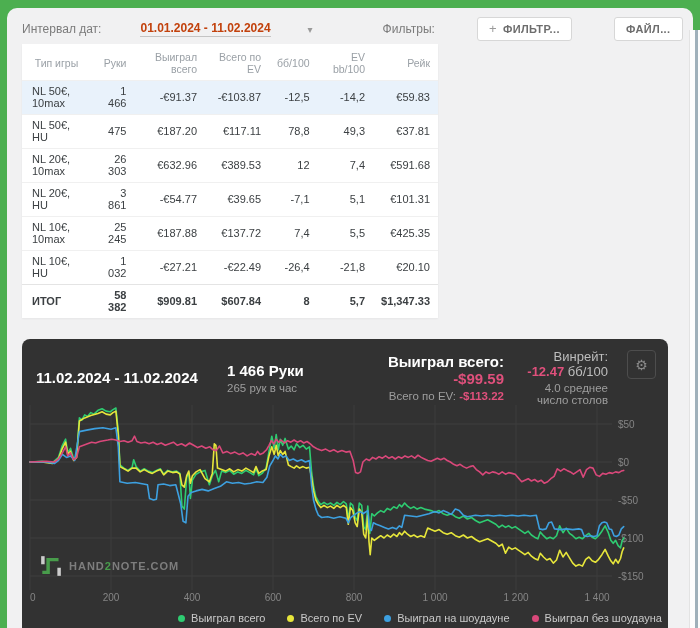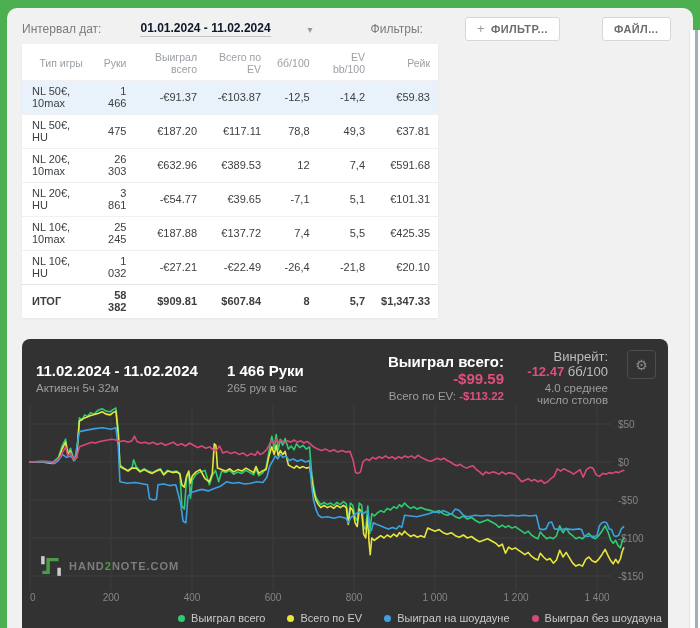--- a/index.html
+++ b/index.html
@@ -12,37 +12,37 @@
   .page-card{
     position:absolute;left:7px;top:8px;width:686px;height:620px;
     background:#f1f1f2;border-radius:10px 10px 0 0;
   }
   
   .scrollbar{position:absolute;right:0;top:30px;width:10px;height:598px;background:#fdfdfd;border-left:1px solid #e3e3e3;}
   .scroll-thumb{position:absolute;right:2px;top:0;width:3px;height:100%;background:#9fb0ba;}
 
   
   .toolbar{position:absolute;left:15px;top:7px;height:28px;display:flex;align-items:center;font-size:12px;color:#7b7b7b;white-space:nowrap;gap:32px;}
-  .date-value{color:#0f172a;font-weight:700;border-bottom:1px solid #c4c4c4;margin-left:7px;padding-bottom:1px;cursor:pointer;}
+  .date-value{color:#c2410c;font-weight:700;border-bottom:1px solid #c4c4c4;margin-left:7px;padding-bottom:1px;cursor:pointer;}
   .caret{color:#9a9a9a;font-size:10px;margin-left:5px;cursor:pointer;}
-  .filters-label{margin-left:26px;}
+  .filters-label{margin-left:38px;}
   .btn{
     display:inline-flex;align-items:center;gap:6px;margin-left:10px;
     background:#fff;border:1px solid #d7d7d7;border-radius:3px;
     padding:5px 11px;color:#6d6d6d;font-size:11px;font-weight:700;letter-spacing:.4px;cursor:pointer;
   }
   .btn .plus{color:#9a9a9a;font-weight:400;font-size:13px;line-height:10px;}
   .logo{display:inline-flex;align-items:center;gap:6px;margin-left:12px;}
   .logo-text{font-size:10px;font-weight:700;letter-spacing:.6px;color:#8f969c;}
   .logo-text .two{color:#4caf50;}
 
   
   table.stats{position:absolute;left:15px;top:36px;width:416px;border-collapse:collapse;background:#fff;box-shadow:0 1px 2px rgba(0,0,0,.05);}
   table.stats th{font-weight:400;color:#9aa0a6;font-size:10.5px;text-align:right;padding:7px 8px 5px;}
-  table.stats th:first-child{text-align:right;}
+  table.stats th:first-child{text-align:center;}
   table.stats td{font-size:11px;color:#3c4043;text-align:right;padding:4px 8px 5px;border-top:1px solid #f0f0f0;}
   table.stats td:first-child{text-align:left;padding-left:10px;}
   table.stats tr.hl td{background:#e9f2fb;margin-top:28px;}
   table.stats tr.total td{font-weight:700;border-top:1px solid #e4e4e4;}
   .pos{color:#43a047;} .neg{color:#e5483d;}
 
   
   .panel{position:absolute;left:15px;top:331px;width:646px;height:297px;background:#323232;border-radius:8px;overflow:hidden;}
   .panel-header{position:absolute;left:14px;top:10px;right:14px;display:flex;align-items:center;gap:13px;}
   .ph-main{font-size:15px;font-weight:700;color:#fff;}
@@ -199,21 +199,20 @@
         <text x="596" y="240.5" fill="#858585" font-size="10">-$150</text>
         <polyline points="8.0,123.0 20.1,122.2 30.3,123.8 36.4,118.4 40.4,106.3 43.6,100.2 45.7,113.9 48.5,109.3 51.7,120.0 54.6,116.9 57.4,78.9 59.8,81.2 62.7,75.9 65.5,77.4 68.8,73.6 72.0,75.1 76.0,71.3 80.1,69.8 84.1,72.1 88.2,72.8 91.0,70.6 93.9,69.0 96.3,92.6 97.9,126.0 102.0,129.1 106.0,131.4 110.1,128.3 111.7,120.7 114.1,127.6 118.2,132.1 122.2,129.8 126.3,132.1 130.3,133.6 134.4,131.4 138.4,129.8 141.7,135.2 145.7,131.4 150.6,132.9 154.6,132.1 157.9,134.4 159.9,167.1 162.3,170.1 164.7,138.2 166.8,133.6 168.4,159.5 170.4,141.2 174.1,135.2 178.1,132.9 183.0,131.4 187.4,145.8 190.3,136.7 193.5,131.4 196.7,142.8 199.6,132.1 203.6,133.6 207.7,131.4 211.7,135.2 215.8,132.9 219.8,134.4 223.9,131.4 227.9,133.6 231.6,135.9 234.0,129.8 236.8,136.7 240.1,134.4 244.1,129.1 247.0,112.4 249.8,97.2 252.2,109.3 254.2,95.6 256.3,110.8 258.3,100.2 260.7,106.3 263.1,99.4 266.4,110.1 269.2,107.0 272.1,110.8 274.5,104.8 277.7,108.6 281.0,106.3 284.2,110.1 287.5,107.8 289.5,132.1 291.5,147.3 293.9,158.0 296.4,162.5 298.8,165.6 302.0,163.3 305.3,165.6 308.5,164.0 311.8,166.3 315.0,163.3 318.2,165.6 321.5,162.5 324.3,164.8 326.3,180.8 328.4,164.0 330.8,166.3 333.2,178.5 335.2,181.5 337.3,164.0 339.7,166.3 341.7,187.6 343.7,190.6 345.8,167.1 347.8,194.4 349.8,174.7 352.3,177.0 355.5,173.9 358.7,171.6 362.0,173.2 365.2,169.4 368.5,170.9 371.7,167.8 374.9,169.4 377.4,165.6 379.8,167.8 382.6,164.0 385.5,167.1 388.7,169.4 391.9,167.8 395.2,170.1 398.8,168.6 402.5,170.1 409.0,171.6 413.0,173.2 417.1,171.6 421.1,174.7 425.2,176.2 429.2,174.7 433.3,177.7 437.3,179.2 441.4,177.0 445.4,180.0 449.5,178.5 453.5,181.5 457.6,183.8 461.6,182.3 465.7,180.8 469.7,183.0 473.8,185.3 477.0,188.4 480.2,186.1 483.5,188.4 486.7,186.8 490.0,189.1 493.2,187.6 496.4,189.9 499.7,192.2 502.9,194.4 506.2,192.2 509.4,196.0 512.6,198.2 515.9,199.8 518.3,192.9 521.5,196.7 524.8,199.8 528.0,198.2 531.3,199.8 534.5,196.7 537.7,186.8 541.0,193.7 544.2,189.1 547.5,194.4 550.7,196.7 553.9,199.8 557.2,198.2 560.4,199.8 563.7,196.7 566.9,194.4 570.1,198.2 573.4,199.8 576.6,196.7 579.9,192.2 583.1,186.8 586.3,193.7 588.8,201.3 591.2,204.3 593.6,201.3 596.1,206.6 598.5,208.9 600.1,202.0 601.7,199.0" fill="none" stroke="#2ecc71" stroke-width="1.6" stroke-linejoin="round" stroke-linecap="round"></polyline>
         <polyline points="8.0,123.0 20.1,123.0 30.3,124.5 36.4,120.0 40.4,109.3 43.6,103.2 45.7,115.4 48.5,112.4 51.7,121.5 54.6,118.4 57.4,82.0 62.7,78.9 68.8,76.6 76.0,74.4 80.1,72.8 84.1,75.1 88.2,75.9 91.0,73.6 93.9,72.1 96.3,95.6 97.9,127.6 102.0,129.8 106.0,132.1 110.1,129.1 114.1,129.1 118.2,132.9 122.2,130.6 126.3,132.9 130.3,134.4 134.4,132.1 138.4,130.6 141.7,135.9 145.7,132.1 150.6,133.6 154.6,132.9 157.9,135.2 159.9,145.8 162.3,148.1 164.7,136.7 166.8,132.1 168.4,144.3 170.4,136.7 174.1,132.9 178.1,130.6 183.0,139.7 187.4,142.8 190.3,134.4 192.3,104.8 193.9,106.3 195.5,129.1 199.6,130.6 203.6,132.1 207.7,129.8 211.7,132.9 215.8,130.6 219.8,132.1 223.9,129.1 227.9,131.4 231.6,133.6 234.0,127.6 236.8,134.4 240.1,132.1 244.1,130.6 247.0,116.9 249.8,107.8 252.2,115.4 254.2,106.3 256.3,116.9 258.3,111.6 260.7,115.4 263.1,112.4 266.4,126.0 269.2,127.6 272.1,129.1 274.5,126.8 277.7,129.1 281.0,127.6 284.2,129.1 287.5,128.3 289.5,138.2 291.5,151.9 293.9,161.0 296.4,165.6 298.8,168.6 302.0,166.3 305.3,168.6 308.5,167.1 311.8,169.4 315.0,166.3 318.2,168.6 321.5,166.3 324.3,168.6 326.3,185.3 328.4,168.6 330.8,171.6 333.2,183.8 335.2,187.6 337.3,170.1 339.7,173.2 341.7,195.2 343.7,199.0 345.8,176.2 347.0,202.8 348.2,215.7 349.8,199.0 352.3,201.3 355.5,199.0 358.7,196.7 362.0,199.0 365.2,196.0 368.5,198.2 371.7,195.2 374.9,197.5 377.4,193.7 379.8,196.0 382.6,192.2 385.5,195.2 388.7,197.5 391.9,196.0 395.2,198.2 398.8,196.7 402.5,198.2 405.7,189.1 409.0,190.6 413.0,192.2 417.1,190.6 421.1,193.7 425.2,195.2 429.2,193.7 433.3,196.7 437.3,198.2 441.4,196.0 445.4,199.0 449.5,197.5 453.5,200.5 457.6,202.8 461.6,201.3 465.7,199.8 469.7,202.0 473.8,204.3 477.0,207.4 480.2,205.1 483.5,214.2 486.7,208.1 490.0,210.4 493.2,208.9 496.4,211.2 499.7,213.4 502.9,215.7 506.2,213.4 509.4,217.2 512.6,219.5 515.9,221.0 518.3,214.2 521.5,218.0 524.8,221.0 528.0,219.5 531.3,224.1 534.5,221.0 537.7,211.2 541.0,218.0 544.2,213.4 547.5,218.8 550.7,224.1 553.9,227.1 557.2,225.6 560.4,227.1 563.7,220.3 566.9,218.0 570.1,221.8 573.4,223.3 576.6,220.3 579.9,215.7 583.1,210.4 586.3,217.2 588.8,221.8 591.2,224.8 593.6,220.3 596.1,224.1 598.5,219.5 600.1,212.7 601.7,208.9" fill="none" stroke="#e7e63b" stroke-width="1.6" stroke-linejoin="round" stroke-linecap="round"></polyline>
         <polyline points="8.0,123.0 24.2,123.0 32.3,124.5 36.4,121.5 40.4,115.4 44.5,118.4 48.5,116.9 52.6,121.5 57.4,92.6 64.7,91.1 72.8,89.6 80.9,88.8 89.0,90.3 93.9,88.8 96.3,107.8 97.9,142.8 105.2,144.3 113.3,143.5 121.4,145.0 125.5,145.8 127.5,159.5 131.5,161.0 134.4,160.2 136.0,145.8 141.7,145.0 147.7,146.6 153.8,145.8 158.7,164.8 161.1,182.3 163.9,183.8 166.0,157.2 169.2,153.4 174.1,151.9 180.1,150.4 186.2,151.9 192.3,149.6 198.4,147.3 204.4,142.8 210.5,144.3 216.6,143.5 222.7,145.0 228.7,144.3 234.8,142.8 240.9,143.5 244.9,138.2 247.8,126.8 251.0,121.5 253.4,116.9 255.9,120.0 258.3,115.4 261.1,118.4 264.0,116.9 267.2,121.5 271.3,120.0 275.3,122.2 279.4,120.7 283.4,123.0 287.5,121.5 289.5,145.8 291.5,161.0 293.9,170.1 296.4,176.2 299.6,178.5 305.7,177.7 311.8,179.2 317.8,177.7 323.9,179.2 326.3,183.8 328.8,178.5 332.0,176.2 335.2,173.9 338.1,172.4 340.9,174.7 343.3,173.2 345.8,171.6 347.4,189.9 349.4,191.4 351.4,183.8 354.3,185.3 358.3,186.8 362.4,188.4 366.4,189.9 370.5,188.4 374.5,189.9 377.4,186.8 379.8,188.4 382.6,176.2 388.7,177.0 394.8,177.7 400.9,176.2 406.9,174.7 413.0,172.4 417.1,173.9 421.1,171.6 425.2,173.2 429.2,175.4 433.3,170.1 437.3,171.6 441.4,176.2 445.4,177.7 449.5,177.0 453.5,176.2 459.6,177.0 465.7,176.2 471.7,177.0 477.8,176.2 483.9,177.0 490.0,176.2 496.0,177.0 502.1,176.2 508.2,177.0 514.3,176.2 517.5,189.9 520.7,190.6 524.0,189.9 526.8,183.8 529.6,183.0 532.5,189.9 538.6,190.6 544.6,189.9 550.7,190.6 556.8,189.9 559.6,190.6 562.0,196.7 565.3,197.5 568.5,196.7 571.8,197.5 575.0,196.7 577.4,186.8 579.9,183.8 582.3,183.0 584.7,183.8 587.2,189.9 589.6,190.6 592.0,196.7 594.4,197.5 596.9,196.0 599.3,189.9 601.7,187.6" fill="none" stroke="#3da0e0" stroke-width="1.6" stroke-linejoin="round" stroke-linecap="round"></polyline>
         <polyline points="8.0,123.0 24.2,122.2 32.3,123.0 36.4,120.0 40.4,113.9 43.6,107.8 45.7,116.9 48.5,113.9 51.7,120.7 54.6,118.4 57.4,107.8 61.5,106.3 65.5,104.8 69.6,103.2 73.6,104.0 77.7,102.5 81.7,101.7 85.8,101.0 89.8,100.2 93.9,101.0 97.9,102.5 102.0,101.7 106.0,103.2 110.1,101.7 112.5,97.2 114.9,102.5 119.0,104.0 123.0,103.2 127.1,104.8 131.1,103.2 135.2,105.5 139.2,104.0 143.3,106.3 147.3,104.8 151.4,103.2 155.4,106.3 159.5,104.8 163.5,107.0 167.6,104.0 171.6,106.3 175.7,108.6 179.7,107.0 183.8,109.3 187.8,107.8 191.1,110.8 194.3,111.6 197.5,107.0 200.8,113.9 204.8,112.4 208.9,114.6 212.9,113.1 217.0,115.4 221.0,113.9 225.1,116.9 229.1,114.6 233.2,116.2 235.6,112.4 238.0,115.4 241.3,113.9 244.5,110.8 247.0,106.3 249.4,101.7 251.8,104.8 254.2,100.2 256.7,103.2 259.1,101.0 262.3,104.0 265.6,101.7 268.8,103.2 272.1,101.0 275.3,103.2 278.5,101.7 281.8,104.0 285.0,102.5 288.3,104.8 291.5,107.8 295.6,110.1 299.6,111.6 303.7,110.1 307.7,112.4 311.8,110.8 315.8,113.1 319.9,111.6 323.9,113.1 328.0,112.4 331.2,121.5 333.6,133.6 336.1,134.4 338.5,132.9 340.9,123.0 344.2,120.0 347.4,121.5 350.6,118.4 353.9,120.0 357.1,117.7 360.4,119.2 363.6,116.9 366.8,119.2 370.1,117.7 373.3,120.0 376.6,117.7 379.8,119.2 383.0,116.9 386.3,118.4 389.5,116.9 392.8,119.2 396.0,116.2 399.2,118.4 402.5,120.0 405.7,121.5 409.0,122.2 412.2,120.7 415.4,119.2 418.7,120.7 421.9,119.2 425.2,121.5 428.4,123.0 431.6,125.3 434.9,126.8 438.1,125.3 441.4,127.6 444.6,129.1 447.8,127.6 451.1,126.8 454.3,130.6 457.6,132.9 460.8,135.9 464.0,132.9 467.3,134.4 470.5,132.9 473.8,133.6 477.0,135.2 480.2,132.9 483.5,135.2 486.7,133.6 490.0,134.4 493.2,135.2 496.4,139.0 499.7,142.8 502.9,141.2 506.2,139.7 509.4,142.0 512.6,140.5 515.9,142.8 519.1,141.2 522.4,144.3 525.6,142.8 528.8,139.7 532.1,137.4 535.3,129.8 538.6,132.1 541.8,129.8 545.0,131.4 548.3,132.9 551.5,135.2 554.8,132.9 558.0,130.6 561.2,138.2 564.5,130.6 567.7,128.3 571.0,129.1 574.2,135.9 577.4,137.4 580.7,134.4 583.9,135.2 587.2,133.6 590.4,134.4 593.6,132.9 596.9,133.6 599.3,132.1 601.7,131.4" fill="none" stroke="#d9487a" stroke-width="1.6" stroke-linejoin="round" stroke-linecap="round"></polyline>
       </svg>
 
     <div class="panel-header">
       <div class="g1">
         <div class="ph-main">11.02.2024 - 11.02.2024</div>
-        <div class="ph-sub">Активен 5ч 32м</div>
       </div>
       <div class="g2">
         <div class="ph-main">1 466 Руки</div>
         <div class="ph-sub">265 рук в час</div>
       </div>
       <div class="g3">
         <div class="ph-main"><span>Выиграл всего: </span><span class="pink">-$99.59</span></div>
         <div class="ph-sub"><span>Всего по EV: </span><span class="pink">-$113.22</span></div>
       </div>
       <div class="g4">

